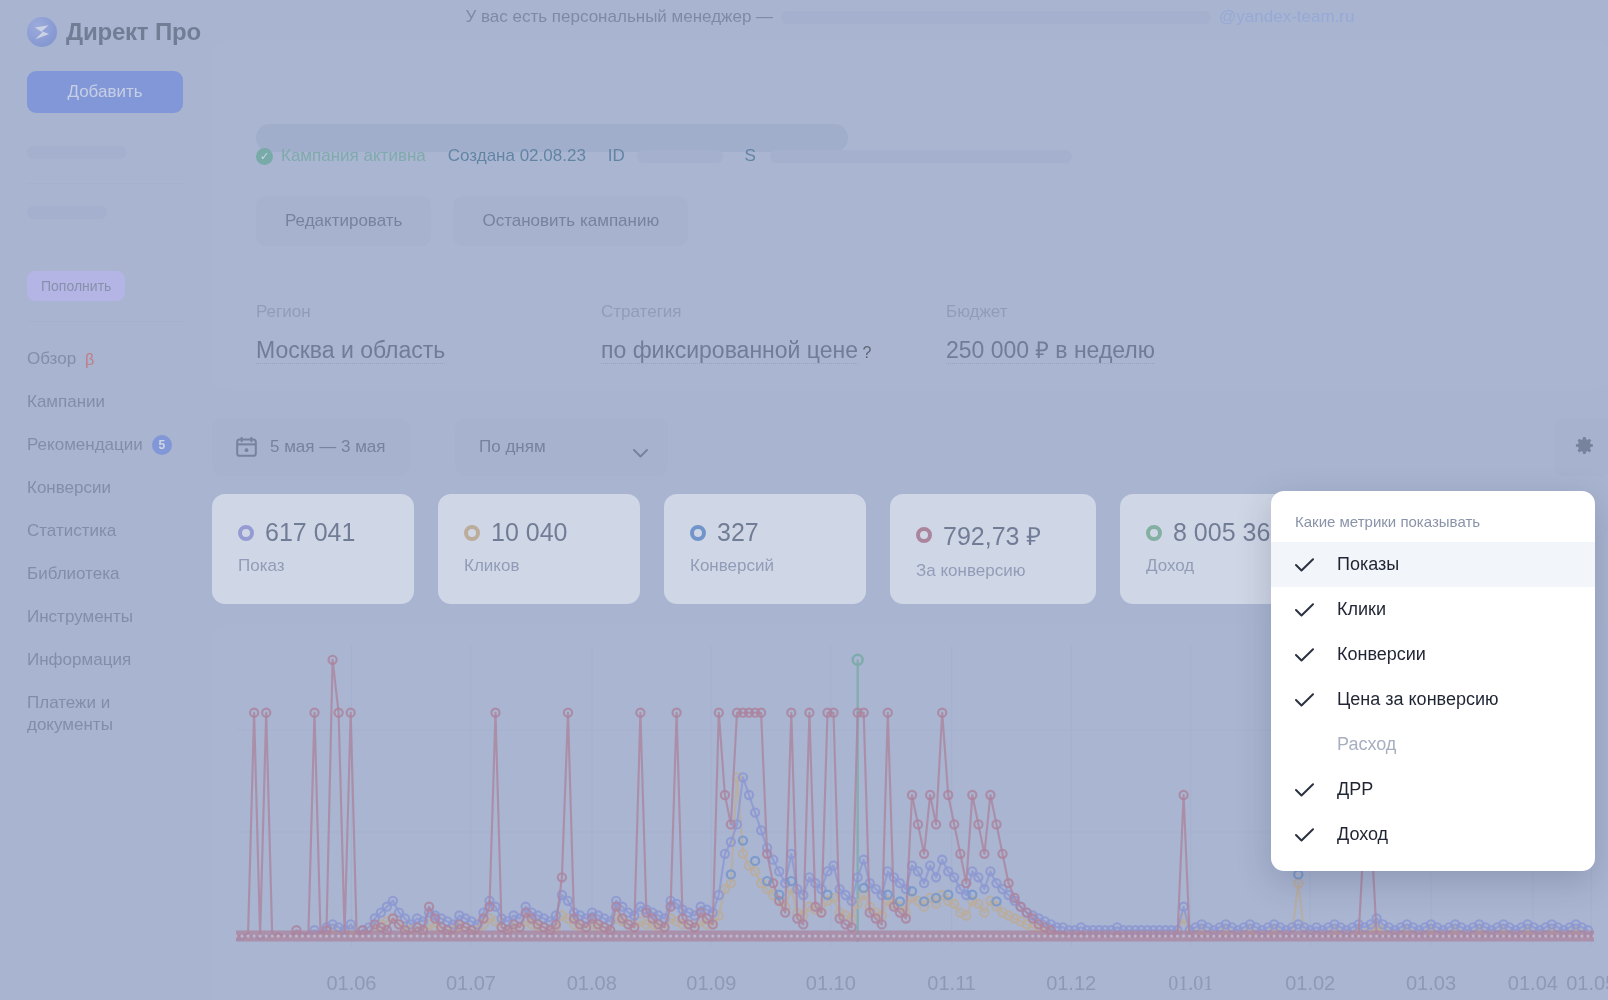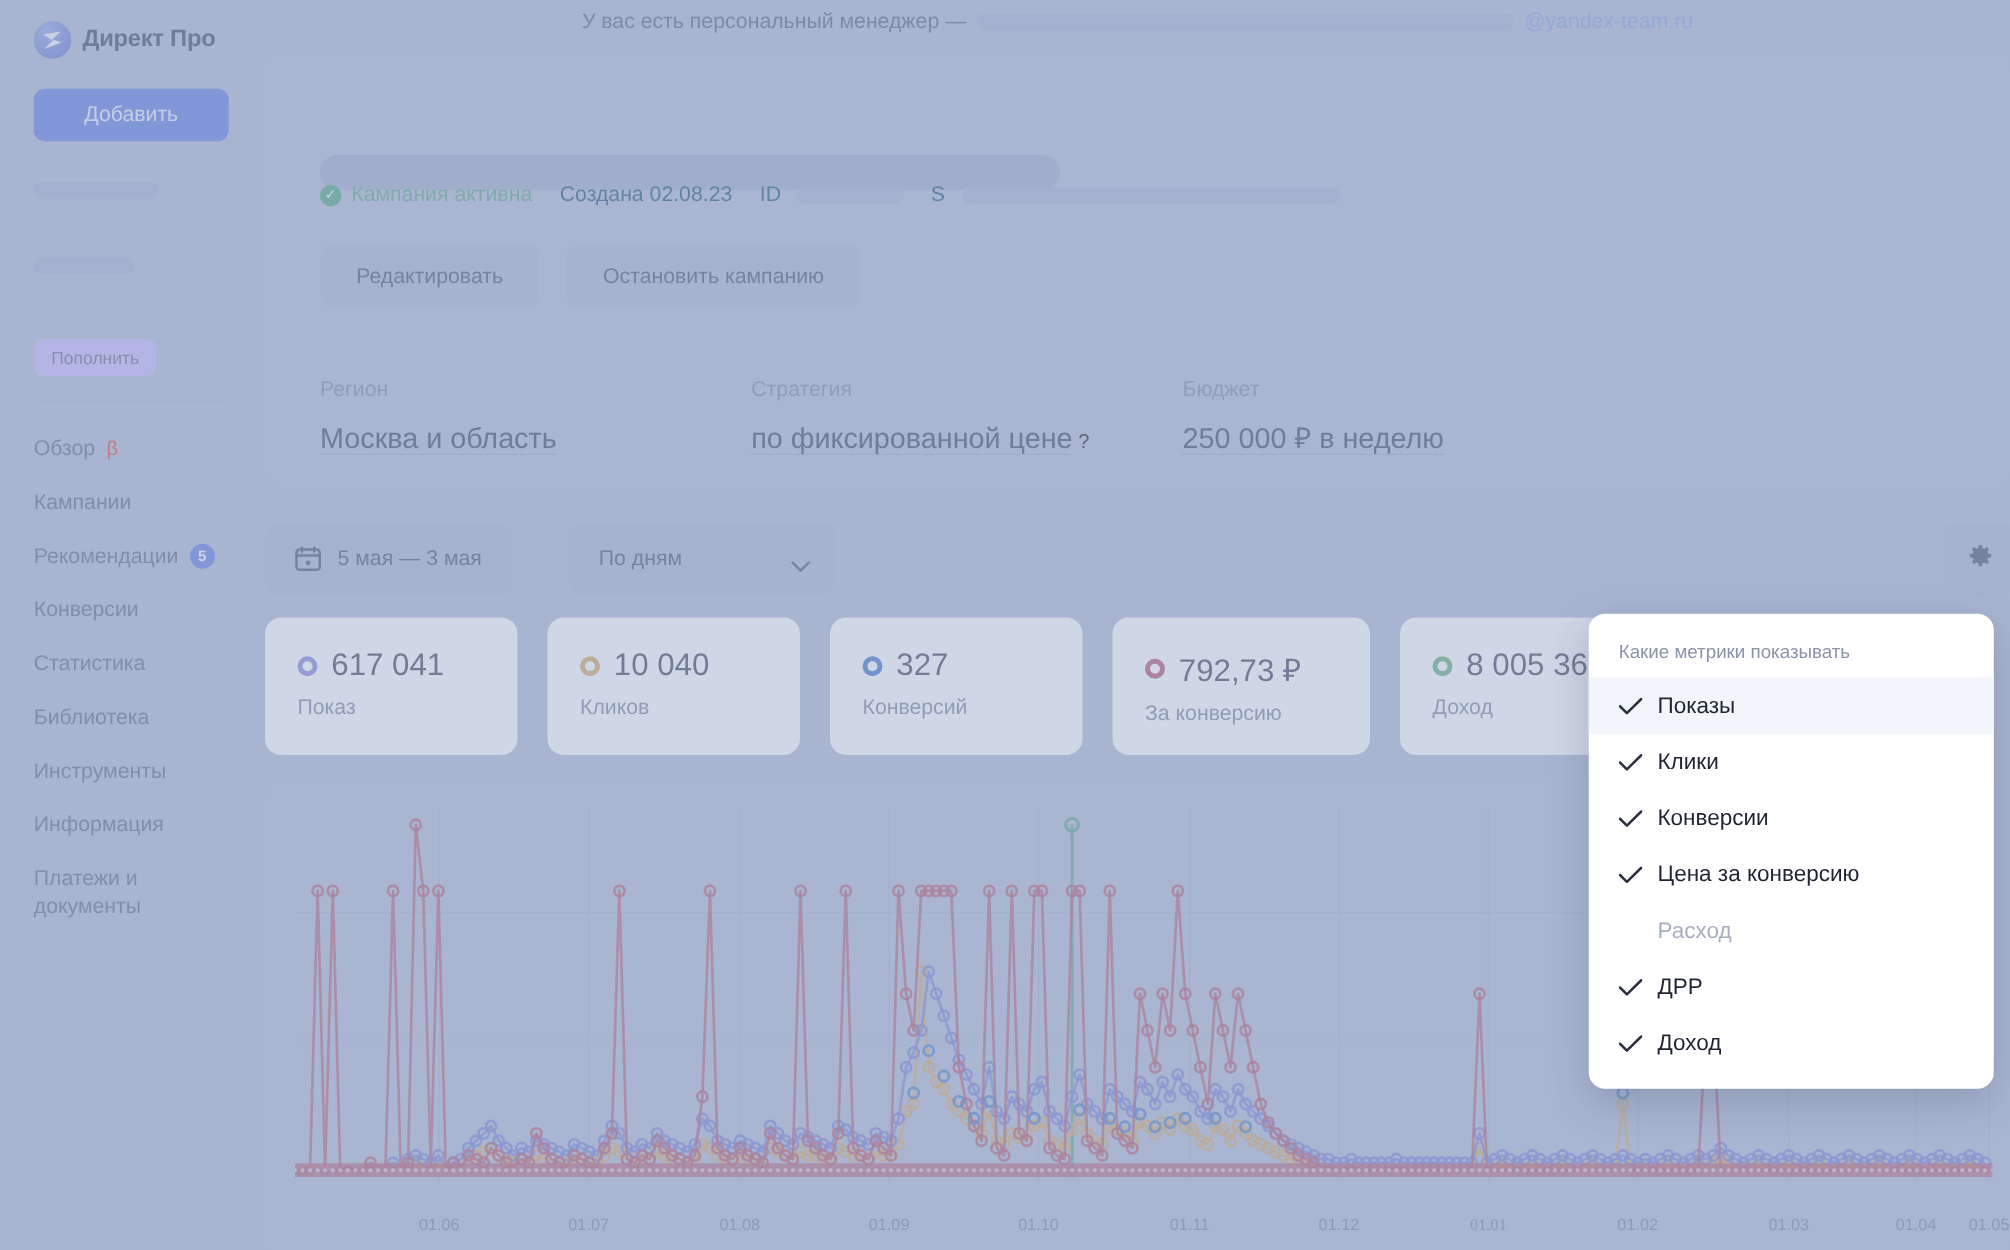--- a/index.html
+++ b/index.html
@@ -23,21 +23,21 @@
   .logo-mark {
     width:30px; height:30px; border-radius:50%;
     background: radial-gradient(circle at 35% 30%, #8e9fe8 0%, #6f86dd 45%, #4a63c9 100%);
     position:relative; flex:none;
   }
   .logo-mark::after{
     content:""; position:absolute; left:7px; top:7px; width:16px; height:16px;
     background:#ffffff; opacity:.92;
     clip-path: polygon(5% 22%, 92% 8%, 48% 46%, 95% 62%, 8% 95%, 52% 52%);
   }
-  .logo-text { font-size:19px; font-weight:700; color:#303a4e; letter-spacing:-.2px; }
+  .logo-text { font-size:24px; font-weight:700; color:#303a4e; letter-spacing:-.2px; }
 
   .add-btn {
     margin:24px 0 0 27px; width:156px; height:42px; border-radius:9px;
     background:#5573e0; color:#e9eefc; font-size:17px;
     display:flex; align-items:center; justify-content:center; cursor:pointer;
     border:none;
     font-family:"Liberation Sans", sans-serif;
   }
   .skel { background:#9fabc9; border-radius:7px; }
   .skel-a { margin:33px 0 0 27px; width:100px; height:13px; }
@@ -133,33 +133,33 @@
 
   
   .chart-panel {
     position:absolute; left:0; top:590px; width:1396px; height:386px;
     background:#aab5d2; border-radius:14px;
   }
   .chart-wrap { position:absolute; left:24px; top:22px; right:14px; height:300px; }
   .chart-wrap svg { display:block; width:100%; height:100%; }
   .xaxis {
     position:absolute; left:24px; right:14px; bottom:18px; height:20px;
-    display:flex; color:#6f7a94; font-size:13px;
+    display:flex; color:#6f7a94; font-size:20px;
   }
   .xaxis span { position:absolute; transform:translateX(-50%); }
 
   
   .dropdown {
     position:absolute; left:1271px; top:491px; width:324px; background:#ffffff;
     border-radius:13px; box-shadow:0 10px 34px rgba(40,52,82,.22); z-index:60;
     padding:10px 0 14px 0;
   }
   .dd-title { padding:12px 22px 12px 24px; color:#8a93a8; font-size:15px; }
   .dd-item {
-    display:flex; align-items:center; gap:12px; padding:12px 22px 12px 24px;
+    display:flex; align-items:center; gap:23px; padding:12px 22px 12px 24px;
     font-size:18px; color:#1f2533; cursor:pointer;
   }
   .dd-item.active { background:#f2f5fa; }
   .dd-item.disabled { color:#a7afc0; }
   .dd-check { width:19px; flex:none; display:flex; align-items:center; justify-content:center; }
   .dd-check svg { display:block; }
 </style>
 </head>
 <body>
 

